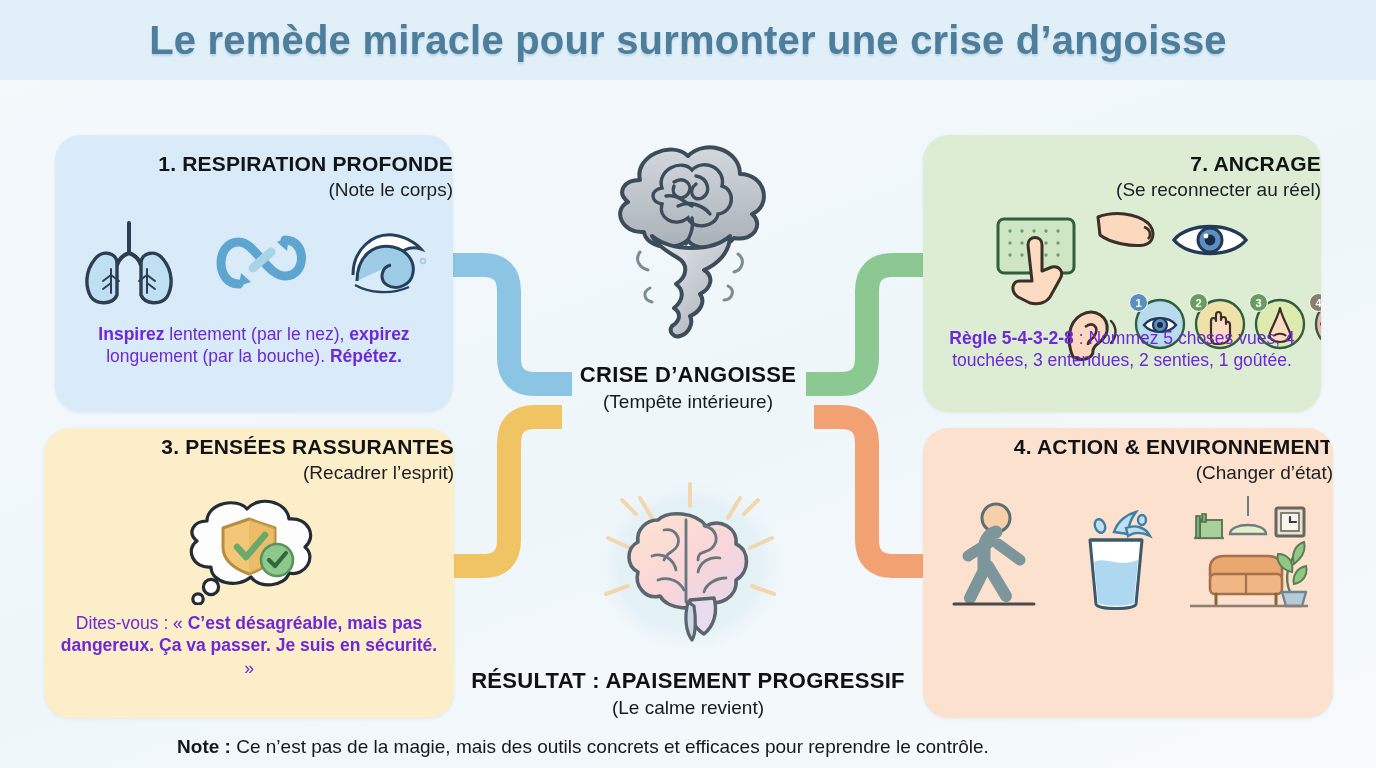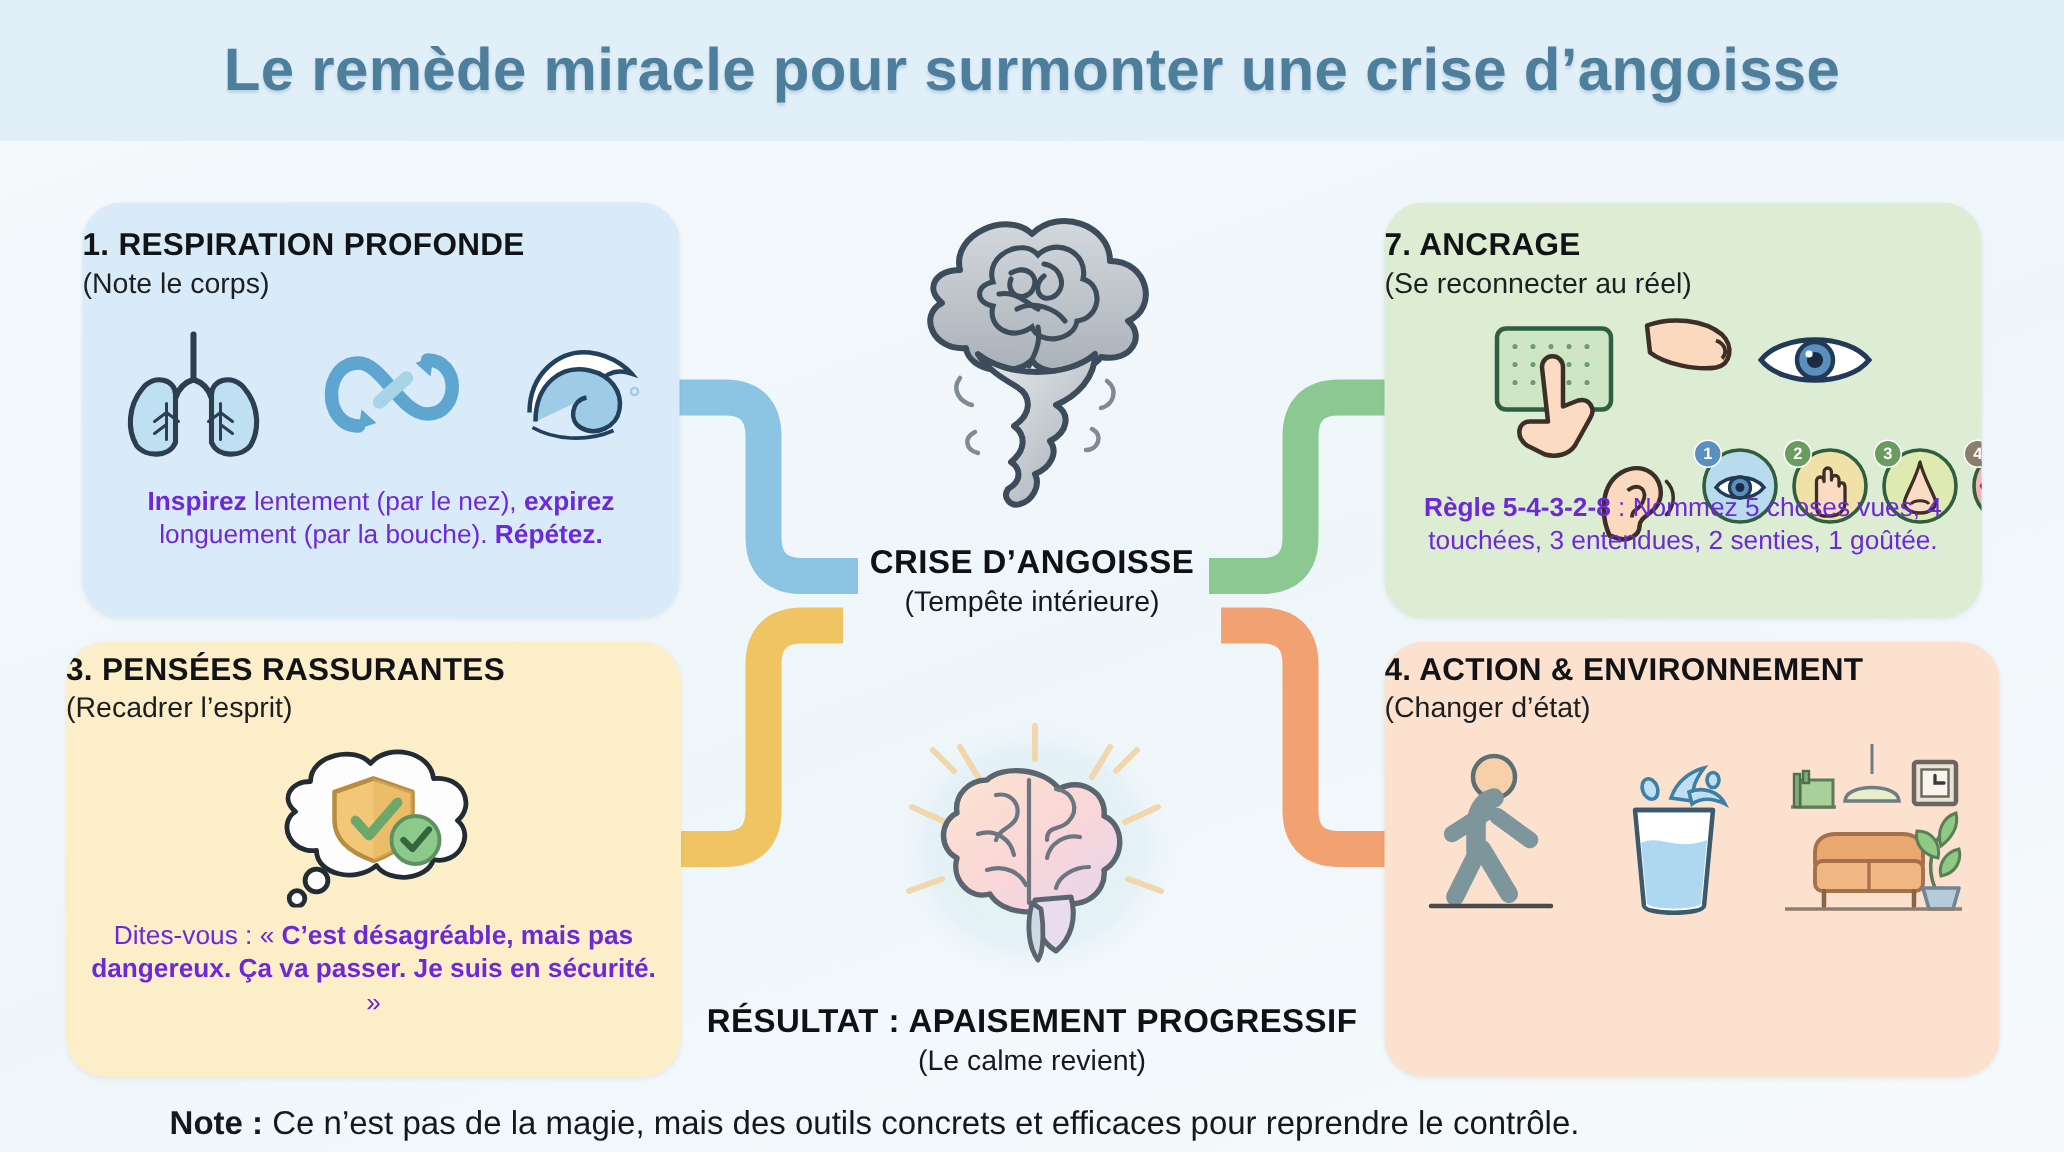--- a/index.html
+++ b/index.html
@@ -11,39 +11,39 @@
     overflow: hidden;
   }
   #stage {
     position: absolute; inset: 0;
     width: 1376px; height: 768px;
     background: linear-gradient(160deg,#f4f9fc 0%, #eff6fa 55%, #f6fafc 100%);
   }
 
   
   .header-band {
-    position: absolute; left: 0; top: 0; width: 1376px; height: 94px;
+    position: absolute; left: 0; top: 0; width: 1376px; height: 80px;
     background: #e1eff8;
     display: flex; align-items: center; justify-content: center;
   }
   .header-title {
     font-size: 40px; font-weight: bold; color: #4d7e9c;
     letter-spacing: .2px; white-space: nowrap;
     text-shadow: 0 2px 2px rgba(160,190,210,.55);
   }
 
   
   #connectors { position: absolute; left:0; top:0; width:1376px; height:768px; }
 
   
   .card {
     position: absolute; border-radius: 26px; overflow: hidden;
     box-shadow: 0 1px 3px rgba(90,120,140,.10);
   }
-  .card-head { text-align: left; }
+  .card-head { text-align: right; }
   .card-title {
     font-size: 21px; font-weight: bold; color: #111316;
     letter-spacing: .2px; line-height: 1.12;
   }
   .card-sub {
     font-size: 19px; color: #1b1e22; line-height: 1.18; margin-top: 3px;
   }
   .card-body {
     font-size: 17.5px; color: #6d28d9; text-align: center;
     line-height: 1.28; padding: 0 16px;
@@ -69,21 +69,21 @@
 
   #storm-wrap { position: absolute; left: 588px; top: 136px; width: 204px; height: 212px; }
   #crise-label { top: 362px; }
 
   #brain-wrap { position: absolute; left: 592px; top: 478px; width: 196px; height: 180px; }
   #result-label { top: 668px; width: 560px; left: 408px; }
 
   
   .note {
     position: absolute; left: 0; top: 736px; width: 1136px;
-    text-align: center; font-size: 22px; color: #15181c; padding-left: 30px;
+    text-align: center; font-size: 19px; color: #15181c; padding-left: 30px;
   }
 </style>
 </head>
 <body>
 
 <div id="stage">
 
   <div class="header-band">
     <div class="header-title">Le remède miracle pour surmonter une crise d’angoisse</div>
   </div>

